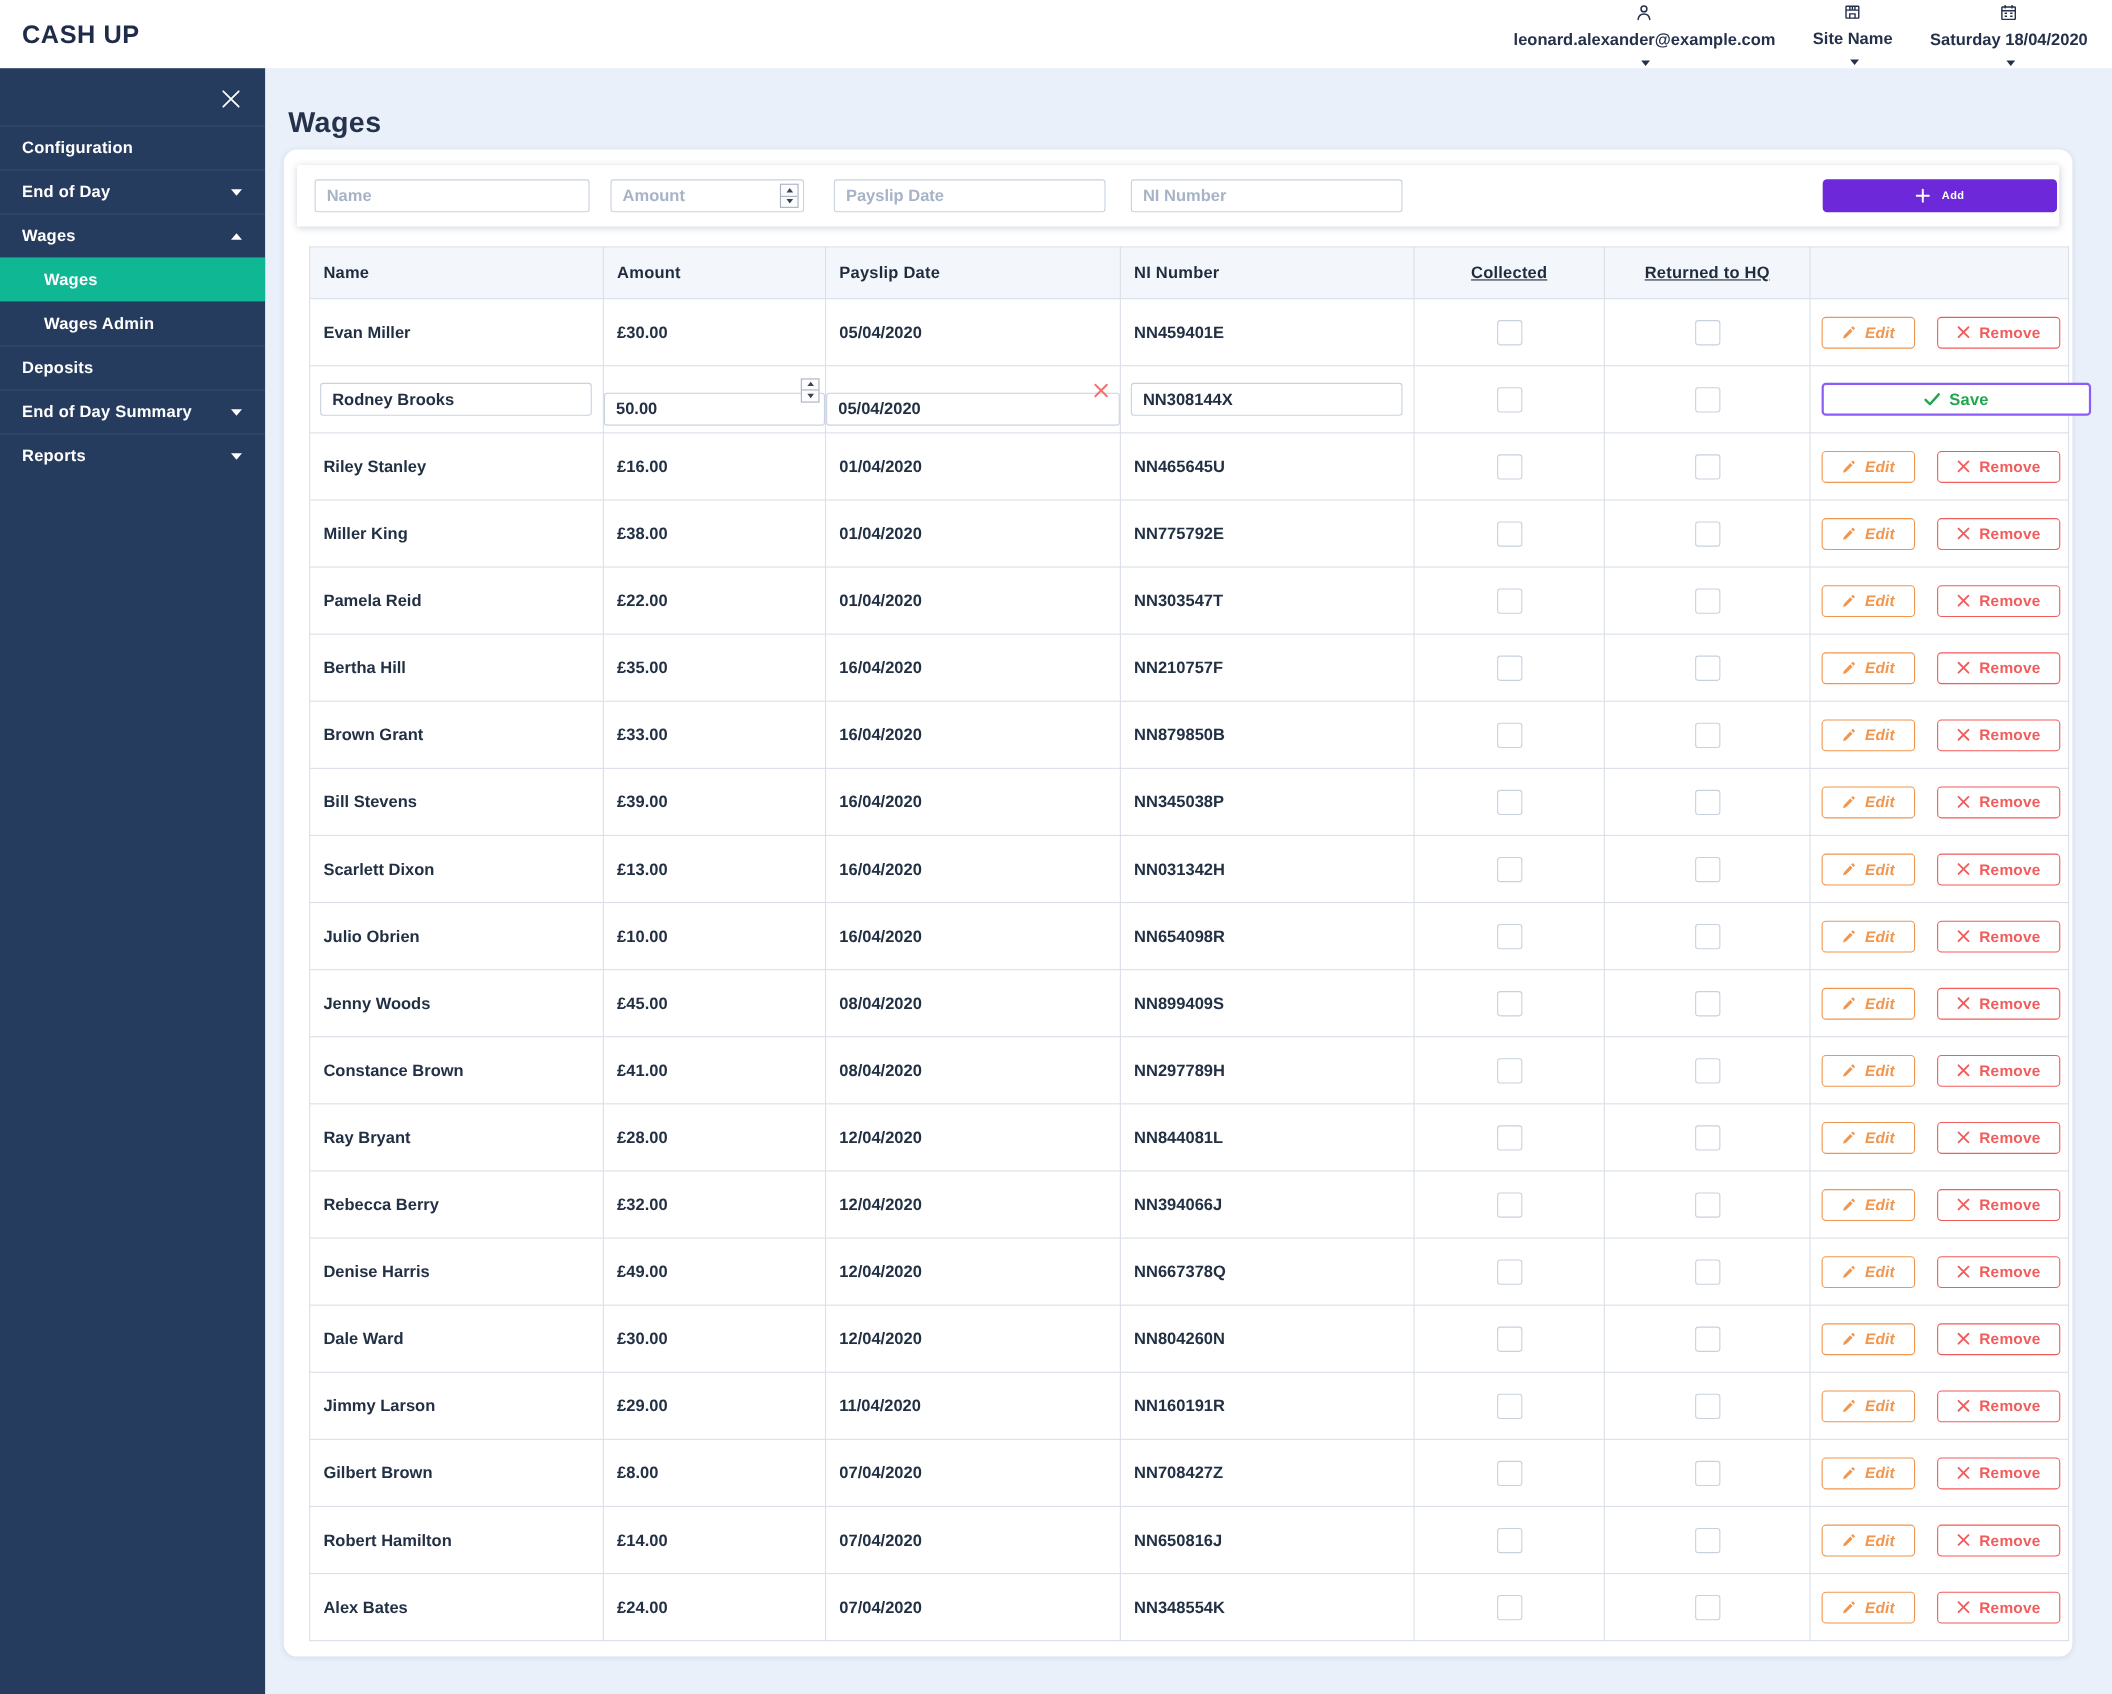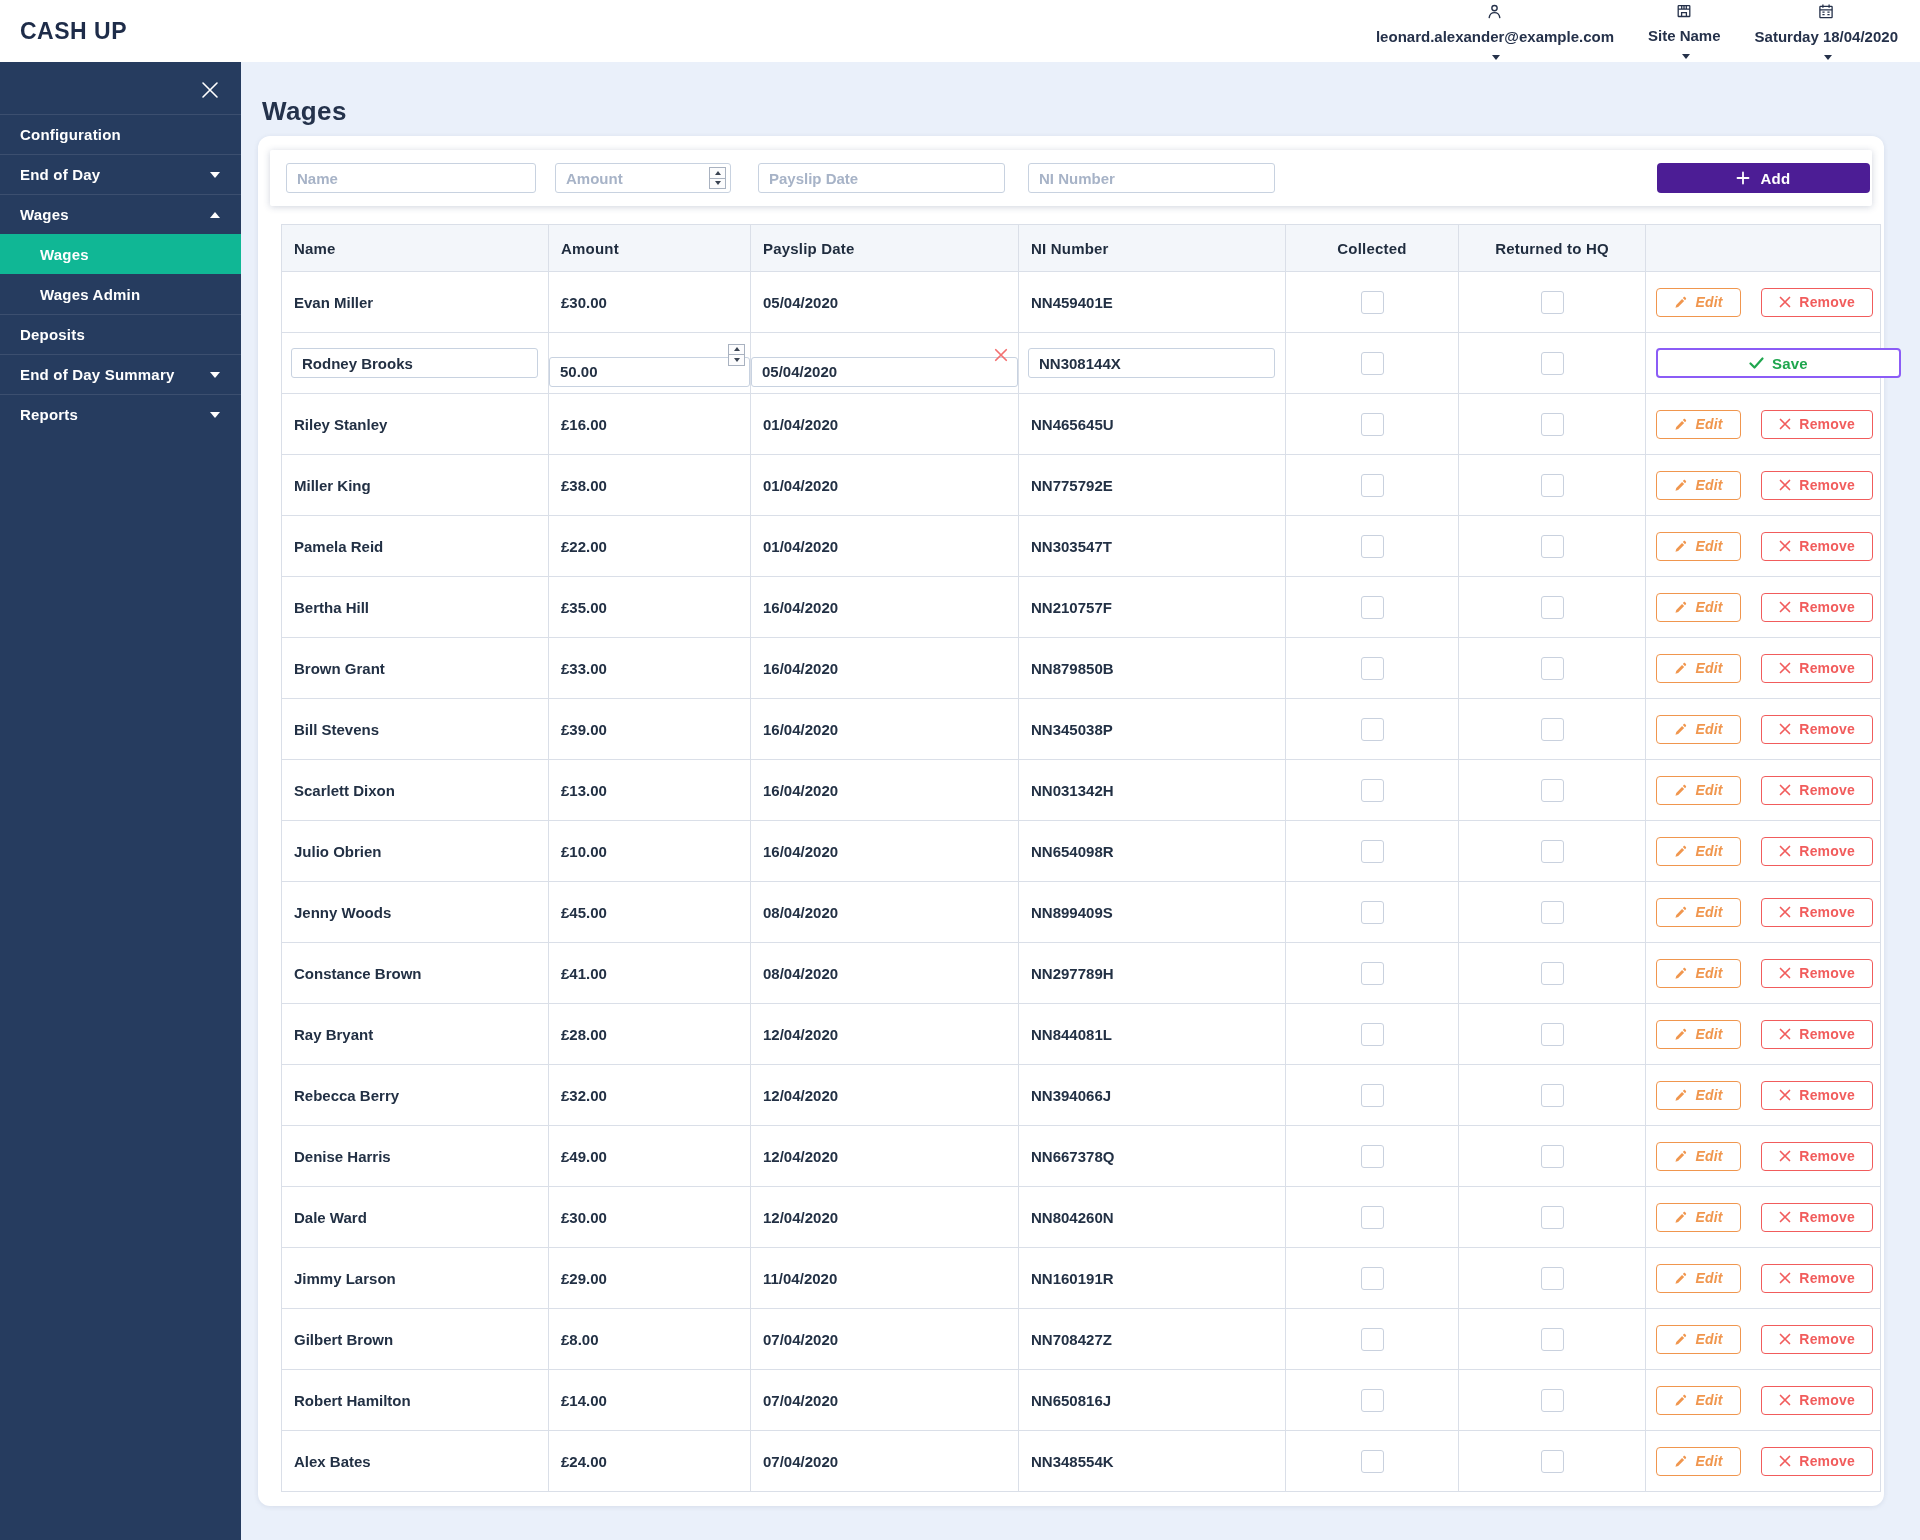--- a/index.html
+++ b/index.html
@@ -74,33 +74,33 @@
     position:absolute; right:5px; top:4px; width:17px; height:22px;
     border:1px solid #A9B2C0; background:#FCFCFD; display:flex; flex-direction:column;
   }
   .num-spin .half { flex:1; display:flex; align-items:center; justify-content:center; }
   .num-spin .half + .half { border-top:1px solid #A9B2C0; }
   .tri-up { width:0; height:0; border-left:3.5px solid transparent; border-right:3.5px solid transparent; border-bottom:4.5px solid #3A4352; }
   .tri-dn { width:0; height:0; border-left:3.5px solid transparent; border-right:3.5px solid transparent; border-top:4.5px solid #3A4352; }
 
   .add-btn {
     margin-left:auto; width:213px; height:30px; border:none; border-radius:4px;
-    background:#4c1d95; color:#fff; font-family:"Liberation Sans",sans-serif;
-    font-size:15px; font-weight:700; letter-spacing:.3px;
+    background:#6d28d9; color:#fff; font-family:"Liberation Sans",sans-serif;
+    font-size:10px; font-weight:700; letter-spacing:.3px;
     display:flex; align-items:center; justify-content:center; gap:10px; cursor:pointer;
   }
 
   
   table.wages { border-collapse:collapse; table-layout:fixed; width:1599px; margin-left:23px; }
   .wages th, .wages td { border:1px solid #DADFE8; }
   .wages th {
     height:47px; background:#F3F6FA; font-size:15px; font-weight:700; color:#1F2C3E;
     text-align:left; padding:0 0 0 12px; letter-spacing:.2px;
   }
-  .wages th.center { text-align:center; padding:0; }
+  .wages th.center { text-align:center; padding:0;text-decoration:underline; }
   .wages td { height:61px; font-size:15px; font-weight:700; color:#223044; padding:0 0 0 12px; }
   .wages td.center { text-align:center; padding:0; }
   .wages td.actions { padding:0 0 0 10px; }
   .wages td.cell-input { padding:0; }
 
   .cb {
     display:inline-block; width:23px; height:23px; border:1px solid #C9D1DE;
     border-radius:3px; background:#fff; vertical-align:middle; cursor:pointer;
   }
 

